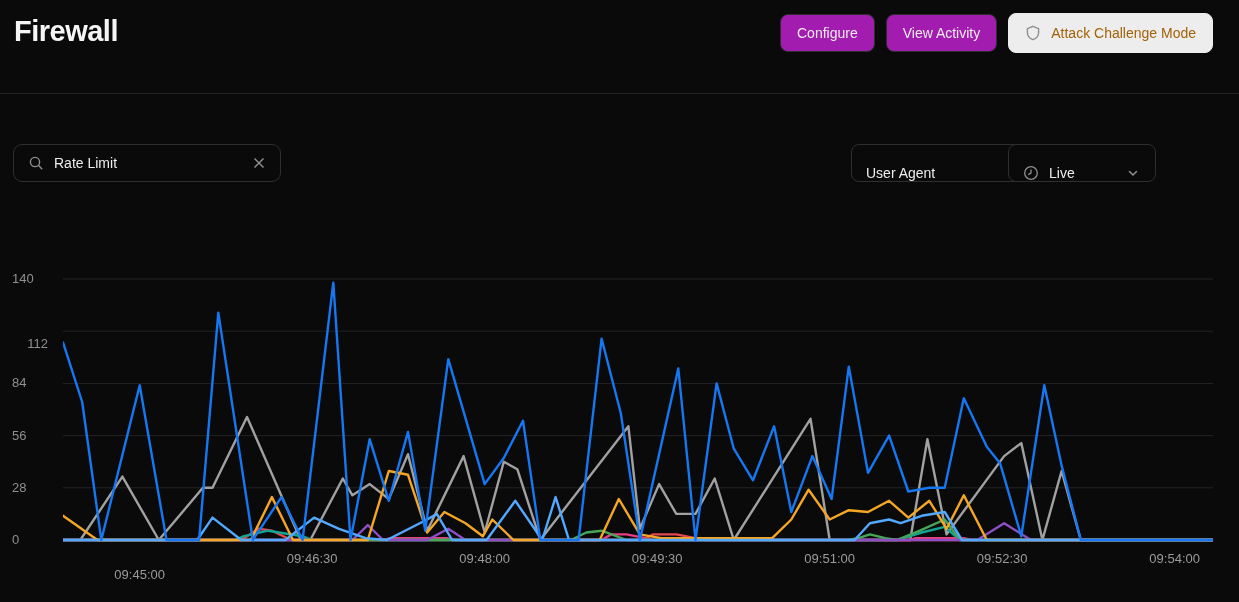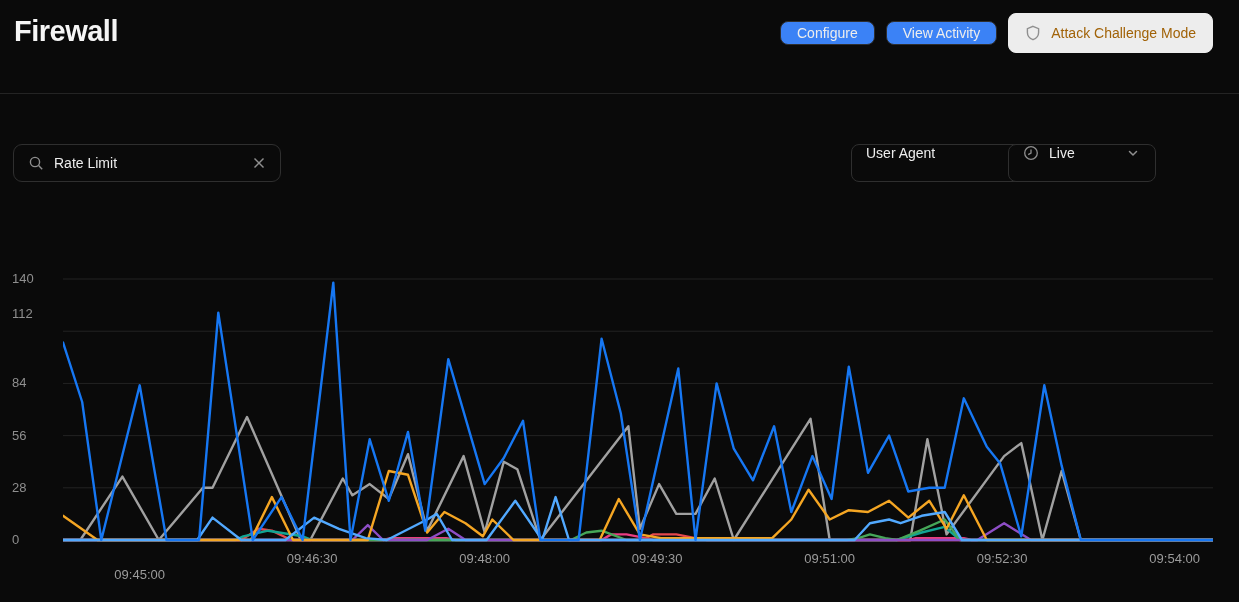--- a/index.html
+++ b/index.html
@@ -3,30 +3,30 @@
 <meta charset="utf-8">
 <style>
   * { margin:0; padding:0; box-sizing:border-box; }
   html,body { background:#000; }
   body { font-family:"Liberation Sans","DejaVu Sans",sans-serif; }
   .page { position:relative; width:1239px; height:602px; background:#0a0a0a; overflow:hidden; color:#ededed; }
 
   
   .page-title { position:absolute; left:14px; top:15px; font-size:29px; font-weight:600; letter-spacing:-0.5px; color:#f5f5f5; }
   .header-buttons { position:absolute; top:13px; right:26px; display:flex; gap:11px; align-items:center; }
-  .btn { display:flex; align-items:center; gap:10px; height:24px; padding:0 16px; border:1px solid #2e2e2e; border-radius:8px; background:#3b82f6; color:#ededed; font-size:14px; font-weight:500; cursor:pointer; }
+  .btn { display:flex; align-items:center; gap:10px; height:38px; padding:0 16px; border:1px solid #2e2e2e; border-radius:8px; background:#a21caf; color:#ededed; font-size:14px; font-weight:500; cursor:pointer; }
   .btn.light { background:#ededed; color:#a16207; border-color:#ededed; height:40px; }
   .divider { position:absolute; left:0; top:93px; width:100%; height:1px; background:#242424; }
 
   
   .search-box { position:absolute; left:13px; top:144px; width:268px; height:38px; border:1px solid #2f2f2f; border-radius:9px; background:#0a0a0a; display:flex; align-items:center; padding:0 14px; gap:10px; }
   .search-box input { flex:1; background:transparent; border:0; outline:none; color:#ededed; font-size:14px; font-family:inherit; }
   .icon { display:inline-flex; align-items:center; justify-content:center; color:#8f8f8f; flex:0 0 auto; }
   .clear-btn { cursor:pointer; background:none; border:0; color:#8f8f8f; display:flex; }
-  .dropdown { position:absolute; top:144px; height:38px; border:1px solid #2f2f2f; border-radius:8px; background:#0a0a0a; display:flex; align-items:flex-start; padding:0 14px; gap:10px; font-size:14px; color:#ededed; cursor:pointer; }
+  .dropdown { position:absolute; top:144px; height:38px; border:1px solid #2f2f2f; border-radius:8px; background:#0a0a0a; display:flex; align-items:flex-end; padding:0 14px; gap:10px; font-size:14px; color:#ededed; cursor:pointer; }
   .dd-group { left:851px; width:200px; }
   .dd-time { left:1008px; width:148px; }
   .dd-label { flex:1; }
   .dd-time .dd-label { flex:1; }
   .y-label { position:absolute; left:12px; width:36px; font-size:13px; color:#8f8f8f; line-height:16px; }
   .x-label { position:absolute; top:551px; font-size:13px; color:#9b9b9b; transform:translateX(-50%); white-space:nowrap; }
   .grid { stroke:#232323; stroke-width:1; }
 </style>
 </head>
 <body>
@@ -93,21 +93,21 @@
       </svg>
     </span>
   </div>
 
   <div>
     <div id="ylabels">
         <div class="y-label" style="top: 532px;">0</div>
         <div class="y-label" style="top: 479.8px;">28</div>
         <div class="y-label" style="top: 427.6px;">56</div>
         <div class="y-label" style="top: 375.4px;">84</div>
-        <div class="y-label" style="top: 306px;">112</div>
+        <div class="y-label" style="top: 336px; text-align: right;">112</div>
         <div class="y-label" style="top: 271px;">140</div>
       </div>
     <svg class="plot" id="plot" width="1150" height="280" viewBox="0 0 1150 280" style="position:absolute; left:63px; top:270px;">
         <line class="grid" x1="0" x2="1150" y1="270" y2="270"></line>
         <line class="grid" x1="0" x2="1150" y1="217.8" y2="217.8"></line>
         <line class="grid" x1="0" x2="1150" y1="165.6" y2="165.6"></line>
         <line class="grid" x1="0" x2="1150" y1="113.4" y2="113.4"></line>
         <line class="grid" x1="0" x2="1150" y1="61.19999999999999" y2="61.19999999999999"></line>
         <line class="grid" x1="0" x2="1150" y1="9" y2="9"></line>
         <polyline points="0.0,270.0 17.3,270.0 59.4,206.6 95.8,270.0 139.9,217.8 149.5,217.8 184.0,147.0 237.7,270.0 247.3,270.0 279.8,208.5 289.4,225.3 306.7,214.1 325.8,229.0 345.0,184.2 364.2,260.7 400.6,186.1 421.7,262.5 440.8,191.7 454.3,199.2 477.3,270.0 565.4,156.3 576.9,258.8 596.1,214.1 613.3,243.9 632.5,243.9 651.7,208.5 670.8,270.0 747.5,148.8 766.7,270.0 847.2,270.0 864.4,169.3 883.6,264.4 941.1,186.1 958.3,173.1 979.4,270.0 998.6,201.0 1017.8,270.0 1150.0,270.0" fill="none" stroke="#a1a1a1" stroke-width="2.4" stroke-linejoin="round" stroke-linecap="round"></polyline>

